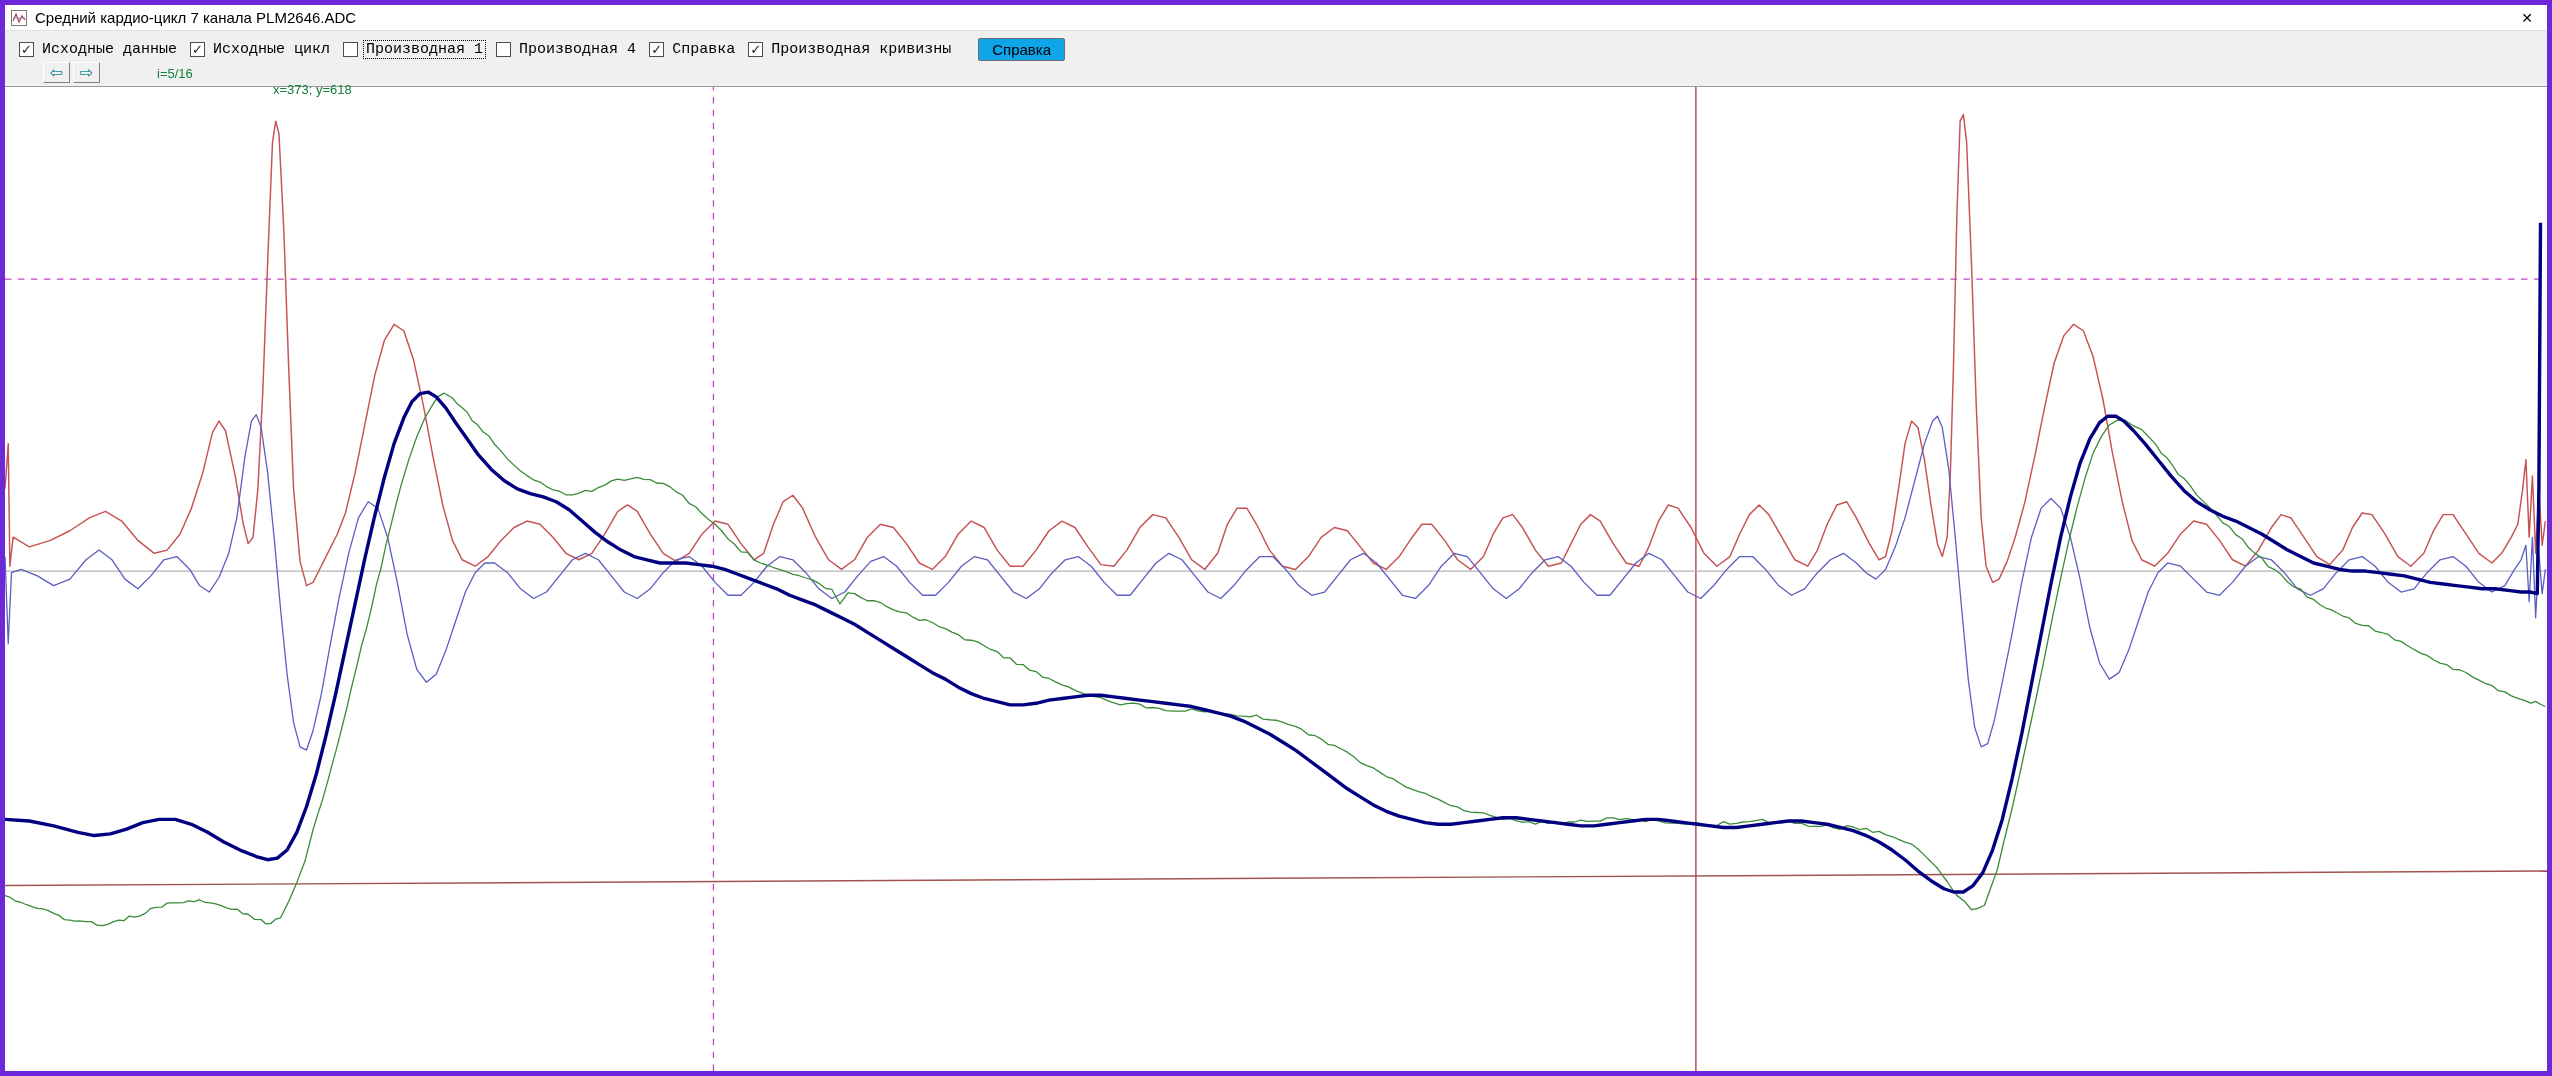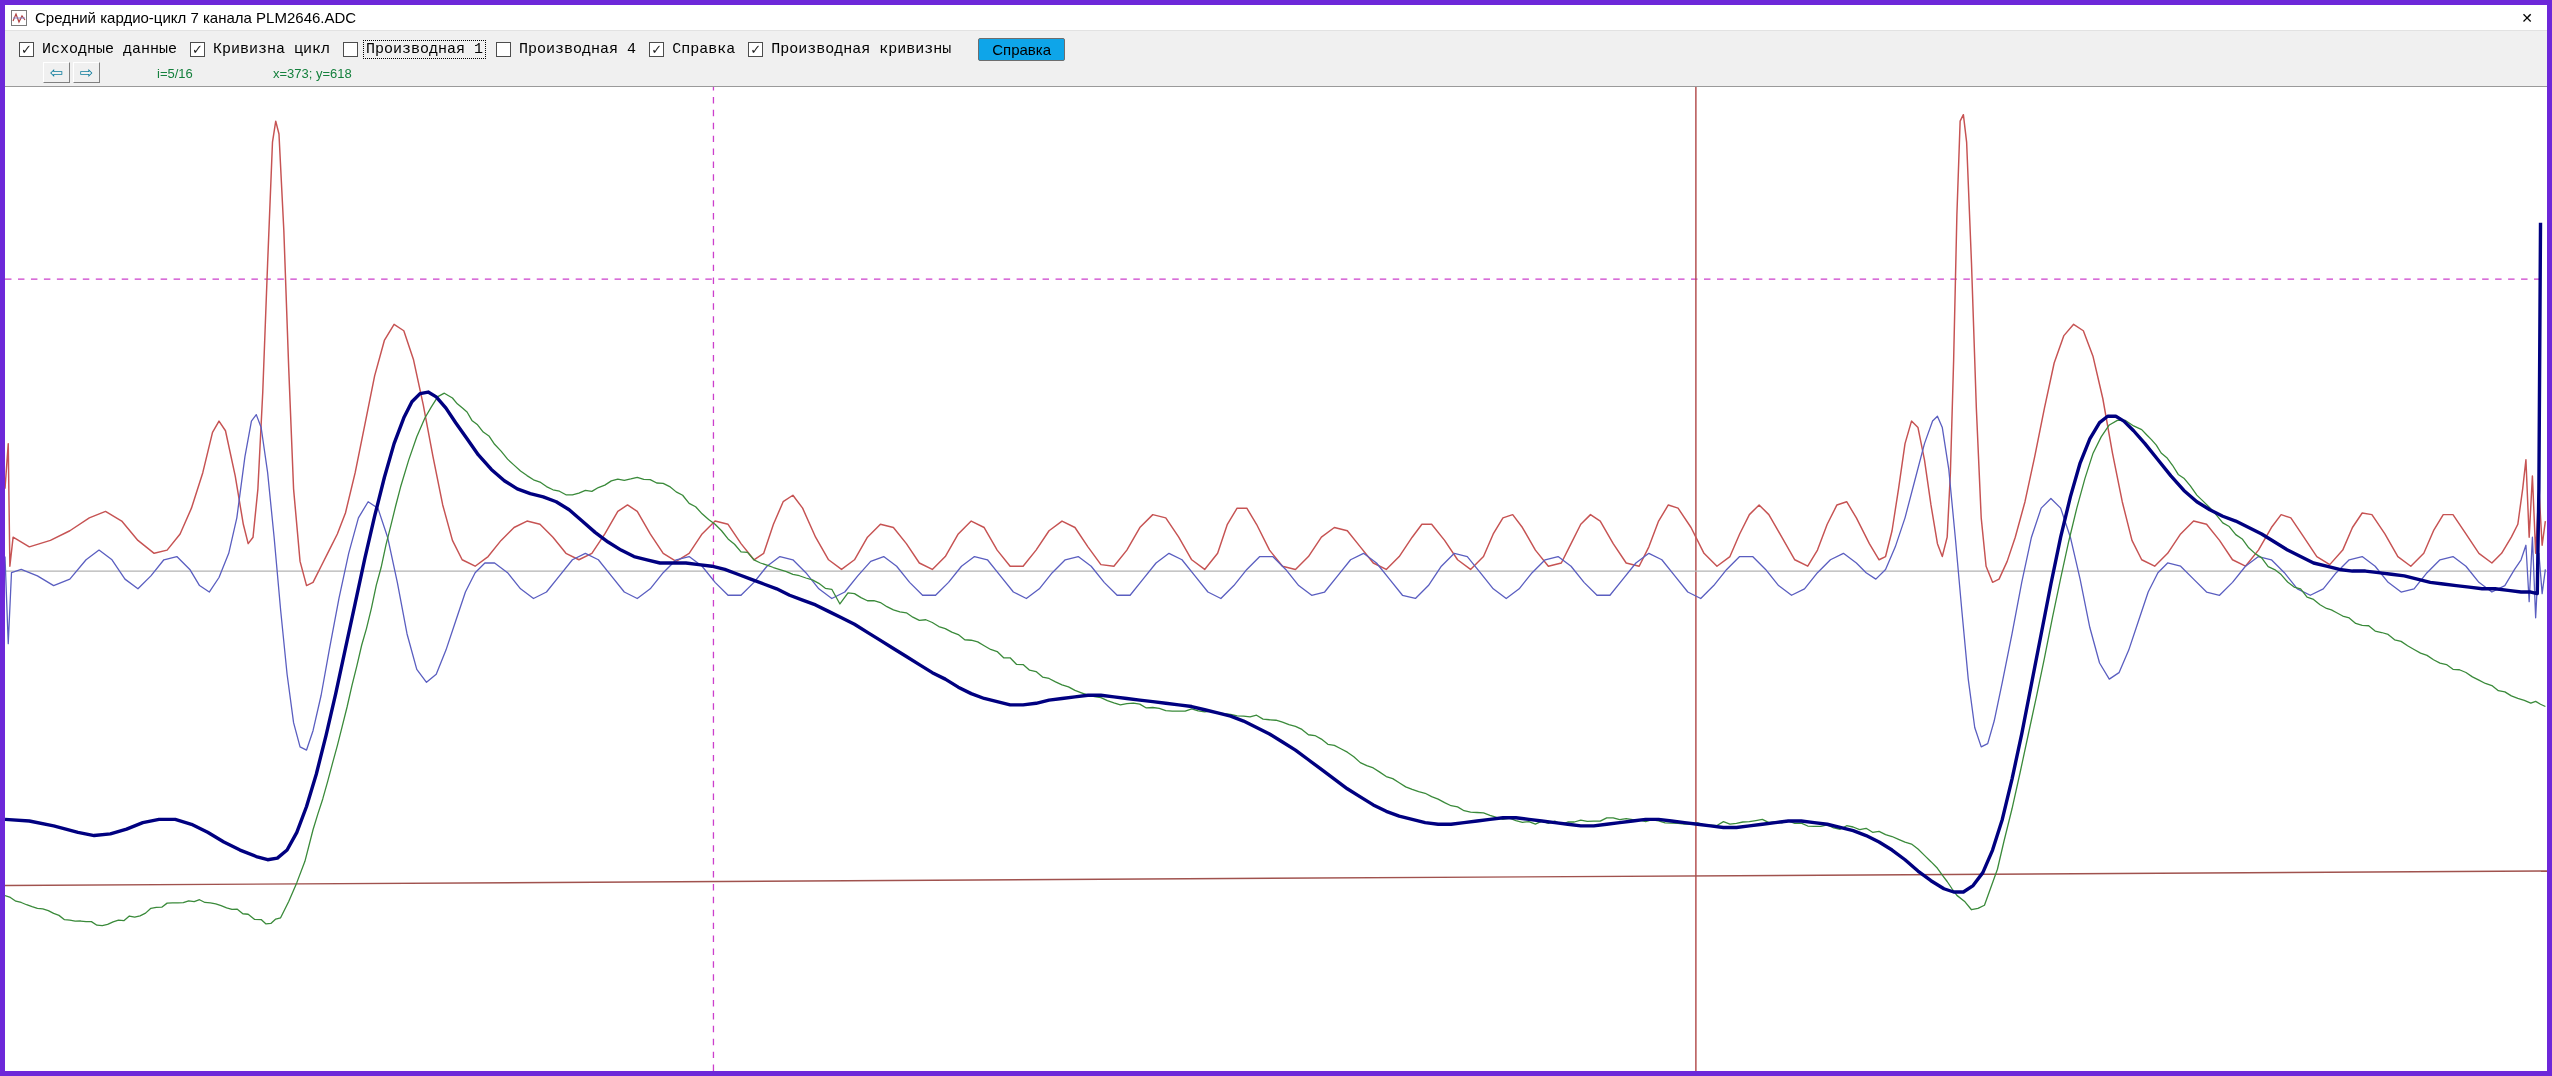--- a/index.html
+++ b/index.html
@@ -43,21 +43,21 @@
   .nav-btn{
     position:absolute;top:31px;width:27px;height:21px;
     background:#f0f0f0;border:1px solid;border-color:#ffffff #808080 #808080 #ffffff;
     display:flex;align-items:center;justify-content:center;
     font-size:16px;line-height:16px;color:#0e7c9c;
   }
   .nav-btn.prev{left:38px;}
   .nav-btn.next{left:68px;}
   .small-label{position:absolute;top:35px;font-size:13px;color:#15803d;white-space:nowrap;}
   .small-label.index{left:152px;}
-  .small-label.coords{left:268px;}
+  .small-label.coords{left:268px;margin-top:16px;}
 </style>
 </head>
 <body>
 
 <div class="window">
 
   <svg class="plot-svg" viewBox="0 0 1568 661" preserveAspectRatio="none">
       <line x1="0" y1="170" x2="1568" y2="170" stroke="#cc3fcc" stroke-width="0.8" stroke-dasharray="4 4"></line>
       <line x1="437" y1="49" x2="437" y2="661" stroke="#cc3fcc" stroke-width="0.8" stroke-dasharray="4 4"></line>
       <line x1="1043" y1="49" x2="1043" y2="661" stroke="#b34d4d" stroke-width="0.9"></line>
@@ -84,21 +84,21 @@
 
     <div class="toolbar">
 
       <div class="cb-row">
         <span class="cb-group">
           <span class="cb-box">✓</span>
           <span class="cb-label">Исходные данные</span>
         </span>
         <span class="cb-group">
           <span class="cb-box">✓</span>
-          <span class="cb-label">Кривизна цикл</span>
+          <span class="cb-label">Исходные цикл</span>
         </span>
         <span class="cb-group">
           <span class="cb-box"></span>
           <span class="cb-label focused">Производная 1</span>
         </span>
         <span class="cb-group">
           <span class="cb-box"></span>
           <span class="cb-label">Производная 4</span>
         </span>
         <span class="cb-group">

